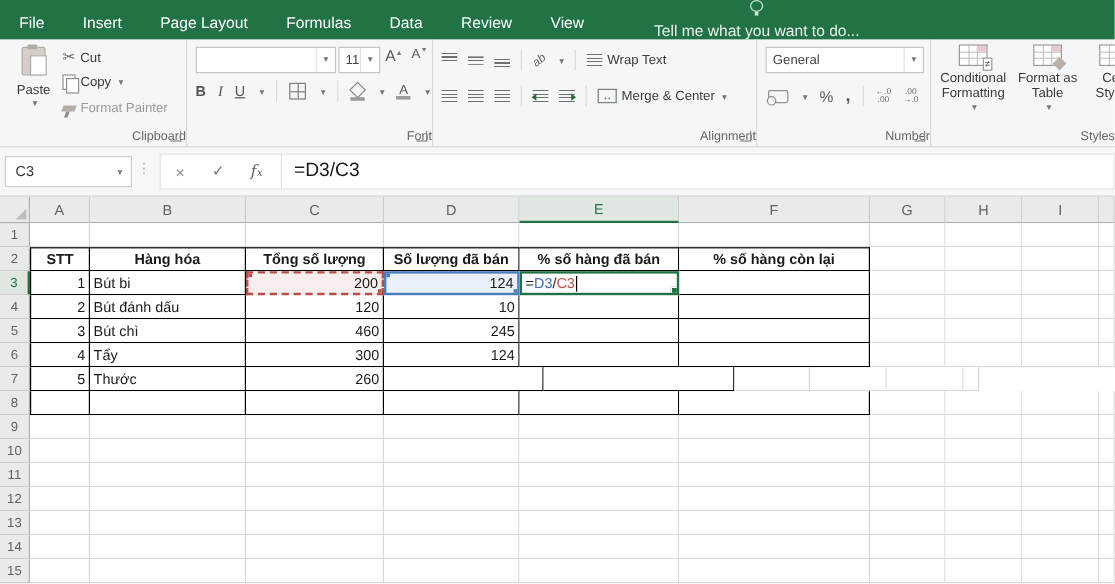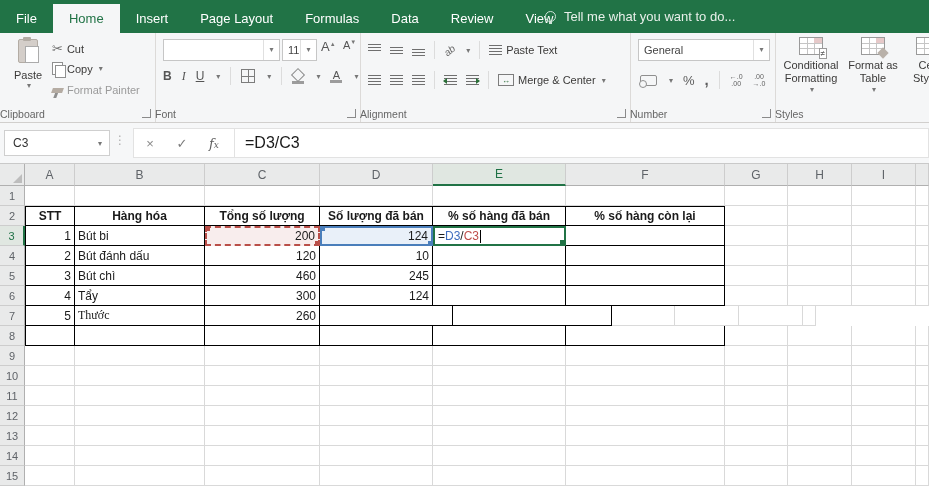--- a/index.html
+++ b/index.html
@@ -3,33 +3,33 @@
 <meta charset="utf-8">
 <style>
   html,body{margin:0;padding:0;}
   body{width:929px;height:487px;overflow:hidden;font-family:"Liberation Sans","DejaVu Sans",sans-serif;background:#fff;}
   .app{position:relative;width:929px;height:487px;overflow:hidden;}
 
   
   .tabbar{height:33px;background:#217346;display:flex;align-items:flex-end;position:relative;}
   .tab{height:29px;line-height:29px;padding:0 16px;color:#fff;font-size:13px;cursor:default;}
   .tab.active{background:#f5f6f7;color:#217346;}
-  .tellme{position:absolute;left:545px;top:0;height:33px;display:flex;align-items:center;color:#e8f0ea;font-size:13px;gap:8px;}
+  .tellme{position:absolute;left:545px;top:0;height:33px;display:flex;align-items:center;color:#e8f0ea;font-size:13px;gap:8px;flex-direction:column;}
   .bulb{width:9px;height:9px;border:1.5px solid #cfe3d8;border-radius:50%;position:relative;display:inline-block;}
   .bulb::after{content:'';position:absolute;left:2.5px;top:9px;width:3px;height:3px;background:#cfe3d8;}
 
   
   .ribbon{position:relative;height:89px;background:#f5f6f7;border-bottom:1px solid #d1cfcd;font-size:11px;color:#3b3a39;}
   .rgroup{position:absolute;top:0;bottom:0;border-right:1px solid #dcdad8;}
   .g-clip{left:0;width:155px;}
   .g-font{left:155px;width:205px;}
   .g-align{left:360px;width:270px;}
   .g-num{left:630px;width:145px;}
   .g-styles{left:775px;width:154px;border-right:none;}
-  .glabel{position:absolute;bottom:2px;left:0;right:0;text-align:left;font-size:10.5px;color:#666;}
+  .glabel{position:absolute;bottom:2px;left:0;right:0;text-align:right;font-size:10.5px;color:#666;}
   .dlg{position:absolute;bottom:4px;right:4px;width:8px;height:8px;border-right:1px solid #8a8a8a;border-bottom:1px solid #8a8a8a;}
   .mini{font-size:8px;color:#777;margin-left:2px;}
   .rbtn{display:flex;align-items:center;gap:4px;position:absolute;white-space:nowrap;}
 
   
   .paste-big{position:absolute;left:8px;top:4px;width:40px;height:64px;display:flex;flex-direction:column;align-items:center;}
   .i-paste{width:18px;height:22px;background:#d4cec9;border:1px solid #b3aca4;border-radius:2px;position:relative;margin-top:2px;}
   .i-paste::before{content:'';position:absolute;left:4px;top:-3px;width:8px;height:4px;background:#b3aca4;border-radius:1px;}
   .i-paste::after{content:'';position:absolute;left:6px;top:6px;width:12px;height:15px;background:#fff;border:1px solid #ababab;}
   .paste-big .lbl{margin-top:6px;}
@@ -140,21 +140,20 @@
   .lbl{font-size:11px;color:#3b3a39;}
 </style>
 </head>
 <body>
 
 <div class="app">
 
   <div class="tabbar">
     <div id="tabs" style="display:flex;height:33px;align-items:flex-end;">
         <div class="tab">File</div>
-        <div class="tab active">Home</div>
         <div class="tab">Insert</div>
         <div class="tab">Page Layout</div>
         <div class="tab">Formulas</div>
         <div class="tab">Data</div>
         <div class="tab">Review</div>
         <div class="tab">View</div>
       </div>
     <div class="tellme">
       <span class="bulb"></span>
       <span>Tell me what you want to do...</span>
@@ -225,21 +224,21 @@
       <div class="al-row1">
         <span class="i-al p-top"></span>
         <span class="i-al p-mid"></span>
         <span class="i-al p-bot"></span>
         <span class="vsep"></span>
         <span class="i-orient">ab</span>
         <span class="mini">▾</span>
         <span class="vsep"></span>
         <span class="rbtn" style="position:static;">
           <span class="i-al4"></span>
-          <span class="lbl">Paste Text</span>
+          <span class="lbl">Wrap Text</span>
         </span>
       </div>
       <div class="al-row2">
         <span class="i-al4"></span>
         <span class="i-al4"></span>
         <span class="i-al4"></span>
         <span class="vsep"></span>
         <span class="i-al4 i-ind ind-l"></span>
         <span class="i-al4 i-ind ind-r"></span>
         <span class="vsep"></span>
@@ -399,21 +398,21 @@
         <div class="gcell tbl" style="width: 133px;"></div>
         <div class="gcell tbl" style="width: 159px;"></div>
         <div class="gcell" style="width: 63px;"></div>
         <div class="gcell" style="width: 64px;"></div>
         <div class="gcell" style="width: 64px;"></div>
         <div class="gcell" style="width: 13px;"></div>
       </div>
       <div class="grow">
         <div class="grhead">7</div>
         <div class="gcell tbl bl num" style="width: 50px;">5</div>
-        <div class="gcell tbl" style="width: 130px; font-family: Liberation Serif, serif;">Thước</div>
+        <div class="gcell tbl" style="width: 130px;">Thước</div>
         <div class="gcell tbl num" style="width: 115px;">260</div>
         <div class="gcell tbl" style="width: 133px;"></div>
         <div class="gcell tbl" style="width: 159px;"></div>
         <div class="gcell" style="width: 63px;"></div>
         <div class="gcell" style="width: 64px;"></div>
         <div class="gcell" style="width: 64px;"></div>
         <div class="gcell" style="width: 13px;"></div>
       </div>
       <div class="grow">
         <div class="grhead">8</div>

